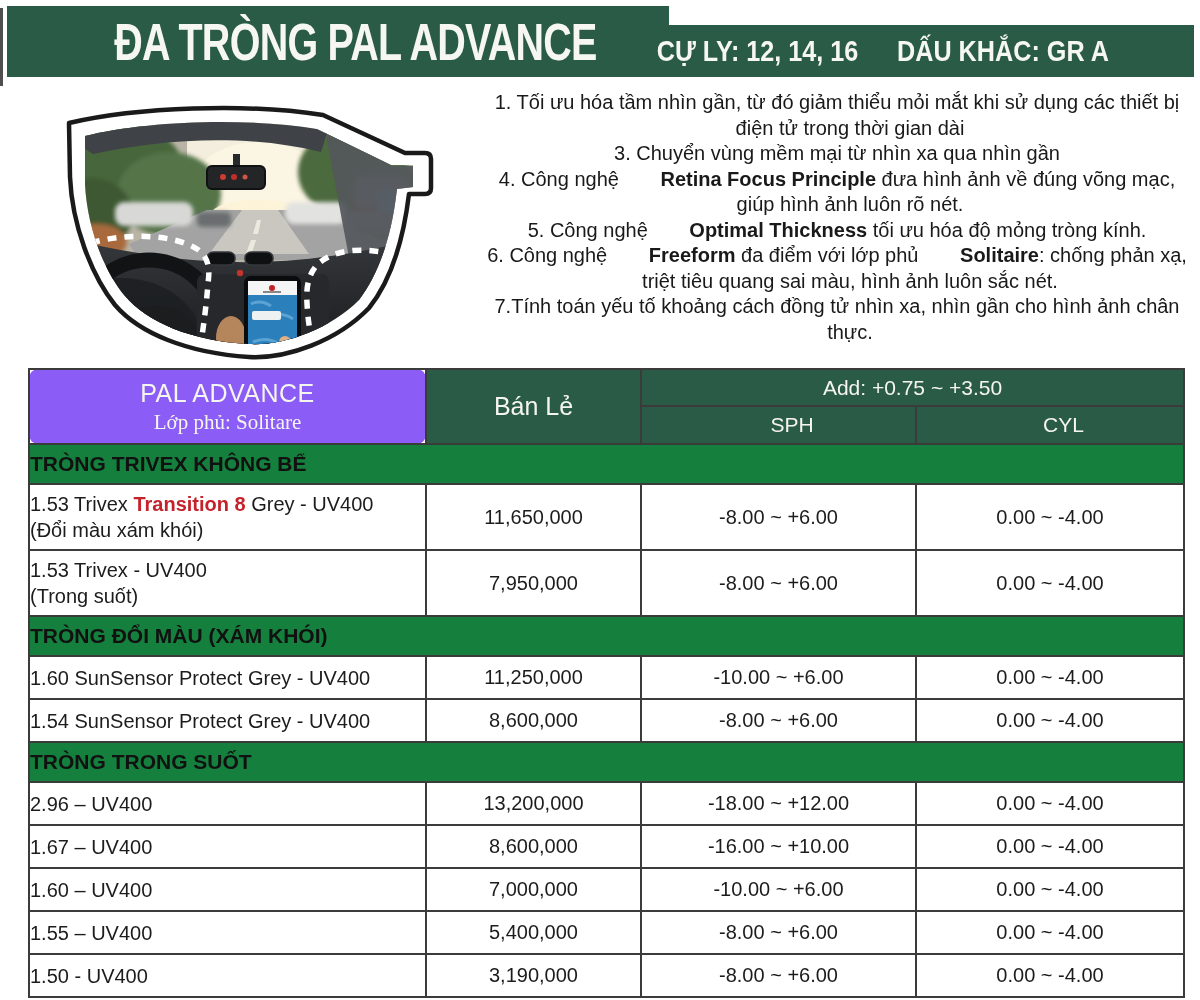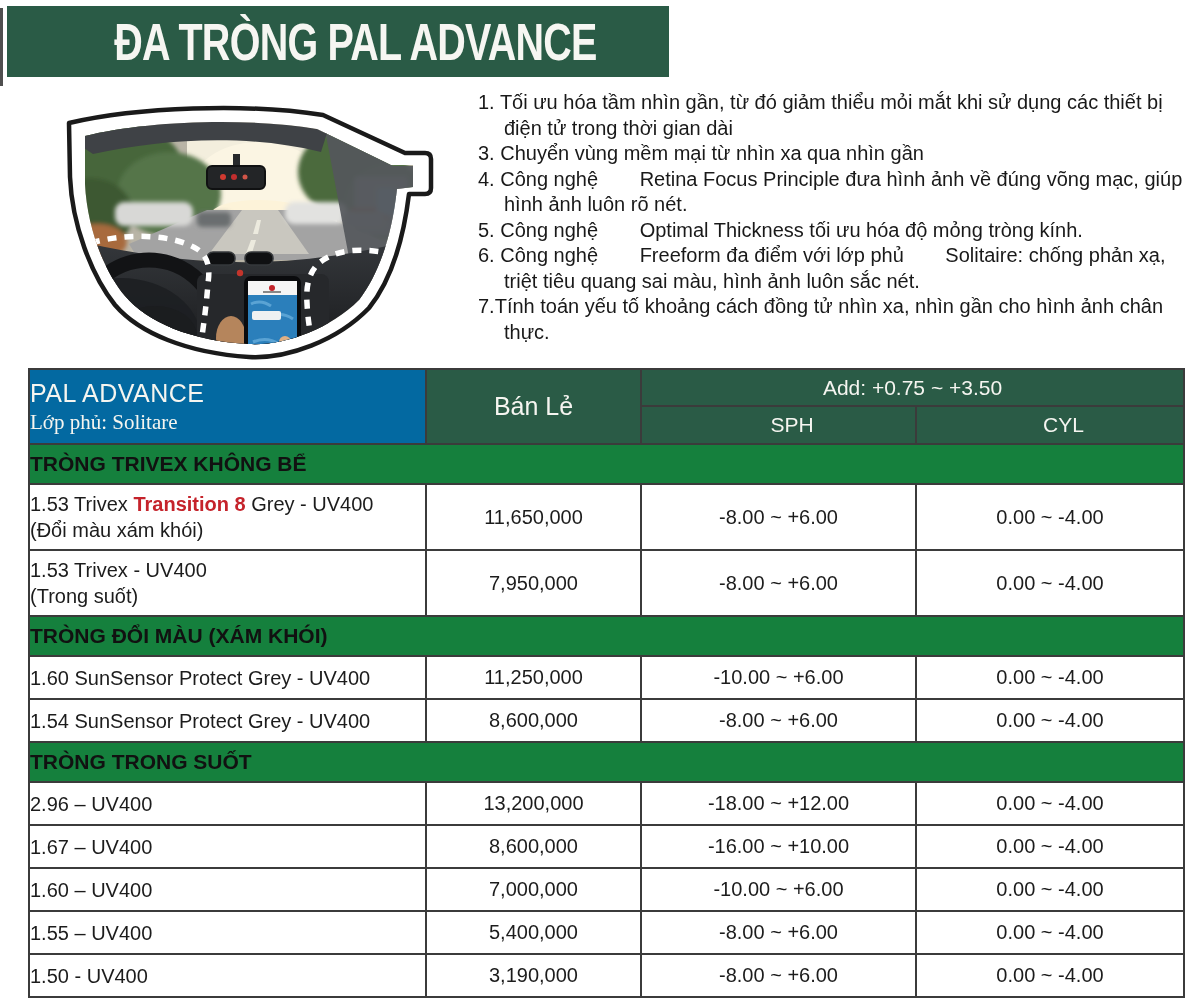--- a/index.html
+++ b/index.html
@@ -12,32 +12,32 @@
             display:flex;align-items:center;justify-content:center;padding-left:34px;}
   .hdr-left .t{display:inline-block;transform:scaleX(.76);transform-origin:center;
                font-weight:bold;font-size:52px;color:#f6f6f2;letter-spacing:-1px;white-space:nowrap;}
   .hdr-right{position:absolute;left:645px;top:25px;width:549px;height:52px;background:#2a5b46;
              display:flex;align-items:center;}
   .hdr-right .in{display:inline-block;transform:scaleX(.84);transform-origin:left center;
                  font-weight:bold;font-size:30px;color:#f6f6f2;white-space:nowrap;padding-left:14px;}
   .hdr-right .gap{display:inline-block;width:46px;}
 
   
-  .features{position:absolute;left:478px;top:90px;width:718px;font-size:20px;line-height:25.5px;color:#191919;}
+  .features{position:absolute;left:478px;top:90px;width:718px;font-size:20px;line-height:25.5px;color:#191919;text-align:center;}
   .features .fi{padding-left:26px;text-indent:-26px;}
-  .features b{font-weight:normal;margin-left:36px;}
+  .features b{font-weight:bold;margin-left:36px;}
 
   
   .lens-fig{position:absolute;left:57px;top:92px;width:420px;height:274px;}
 
   
   .tbl-wrap{position:absolute;left:28px;top:368px;width:1155px;}
   table.price{border-collapse:collapse;table-layout:fixed;width:1155px;}
   table.price th,table.price td{border:2px solid #3b3b3b;padding:0;}
-  th.c-prod{width:397px;background:#0369a1;color:#f5f5f0;text-align:left;vertical-align:middle;padding:4px 0 6px 12px;}
+  th.c-prod{width:397px;background:#8b5cf6;color:#f5f5f0;text-align:center;vertical-align:middle;padding:4px 0 6px 12px;border-radius:9px;}
   th.c-prod .pt{font-size:25px;font-weight:normal;letter-spacing:.5px;}
   th.c-prod .ps{font-size:21px;font-weight:normal;font-family:Liberation Serif, serif;margin-top:2px;}
   th.c-retail{width:215px;background:#2a5b46;color:#f5f5f0;font-size:25px;font-weight:normal;vertical-align:middle;}
   th.c-add{background:#2a5b46;color:#f5f5f0;font-size:21px;font-weight:normal;height:35px;
            border-bottom:2px solid #dfe9df;}
   tr.h2 th{background:#2a5b46;color:#f5f5f0;font-size:21px;font-weight:normal;height:36px;padding-left:27px;}
   th.c-sph{width:275px;}
   th.c-cyl{width:268px;}
   td.section{background:#15803d;font-weight:bold;font-size:21px;height:38px;padding-left:10px;color:#111;}
   td.name{text-align:left;padding:4px 6px 4px 11px;font-size:20px;line-height:26px;}
@@ -49,20 +49,23 @@
 <body>
 
 <div id="canvas">
 
   <div class="edge-strip"></div>
 
   <div class="hdr-left">
     <span class="t">ĐA TRÒNG PAL ADVANCE</span>
   </div>
 
+  <div class="hdr-right">
+    <span class="in"><span>CỰ LY: 12, 14, 16</span><span class="gap"></span><span>DẤU KHẮC: GR A</span></span>
+  </div>
 
   <svg class="lens-fig" viewBox="0 0 420 274">
     <defs>
       <clipPath id="photoClip">
         <path d="M 28 44 C 88 29, 188 25, 260 37 L 334 73 L 356 73 L 356 95 L 340 97
                  C 334 150, 320 184, 302 208 C 272 238, 226 254, 192 252
                  C 134 249, 90 230, 68 204 C 46 178, 30 134, 28 92 Z"></path>
       </clipPath>
       <filter id="blur2" x="-20%" y="-20%" width="140%" height="140%">
         <feGaussianBlur stdDeviation="2.2"></feGaussianBlur>

